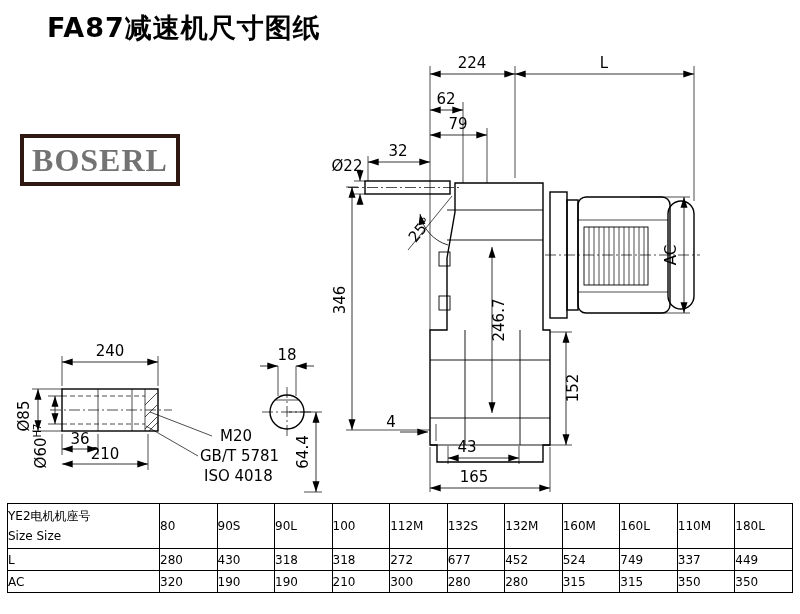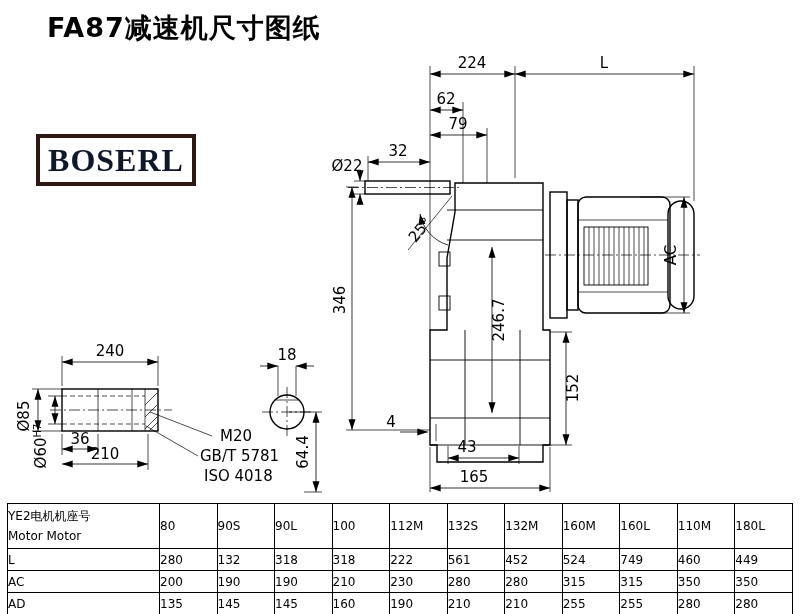--- a/index.html
+++ b/index.html
@@ -5,25 +5,25 @@
   html,body{margin:0;padding:0;}
   body{
     width:800px;height:614px;position:relative;background:#fff;
     font-family:"DejaVu Sans", sans-serif;color:#000;overflow:hidden;
   }
   .title{
     position:absolute;left:47px;top:10px;font-size:27px;font-weight:bold;
     letter-spacing:1px;white-space:nowrap;
   }
   .logo{
-    position:absolute;left:36px;top:134px;width:152px;height:44px;
+    position:absolute;left:20px;top:134px;width:152px;height:44px;
     border:4px solid #2f1712;background:#fff;
     display:flex;align-items:center;justify-content:center;
     font-family:"Liberation Serif", serif;font-size:32px;font-weight:bold;
-    color:#0f172a;letter-spacing:1px;
+    color:#737373;letter-spacing:1px;
   }
   svg.drawing{position:absolute;left:0;top:0;}
   svg .ol{fill:none;stroke:#000;stroke-width:1.4;}
   svg .in{fill:none;stroke:#000;stroke-width:0.9;}
   svg .th{fill:none;stroke:#000;stroke-width:0.7;}
   svg .hid{stroke-dasharray:5 3;}
   svg .cl{fill:none;stroke:#000;stroke-width:0.7;stroke-dasharray:11 3 2 3;}
   svg .dim{fill:none;stroke:#000;stroke-width:0.8;}
   svg text{font-size:15px;fill:#000;font-family:"DejaVu Sans",sans-serif;}
   svg text.dt{text-anchor:middle;}
@@ -170,73 +170,59 @@
         <col>
         <col>
         <col>
         <col>
         <col>
       </colgroup>
       <thead>
         <tr>
           <th>
             <div class="hdr-line">YE2电机机座号</div>
-            <div class="hdr-line">Motor Motor</div>
+            <div class="hdr-line">Size Size</div>
           </th>
           <th>80</th>
           <th>90S</th>
           <th>90L</th>
           <th>100</th>
           <th>112M</th>
           <th>132S</th>
           <th>132M</th>
           <th>160M</th>
           <th>160L</th>
           <th>110M</th>
           <th>180L</th>
         </tr>
       </thead>
       <tbody>
         <tr>
           <th>L</th>
           <td>280</td>
-          <td>132</td>
+          <td>430</td>
           <td>318</td>
           <td>318</td>
-          <td>222</td>
-          <td>561</td>
+          <td>272</td>
+          <td>677</td>
           <td>452</td>
           <td>524</td>
           <td>749</td>
-          <td>460</td>
+          <td>337</td>
           <td>449</td>
         </tr>
         <tr>
           <th>AC</th>
-          <td>200</td>
+          <td>320</td>
           <td>190</td>
           <td>190</td>
           <td>210</td>
-          <td>230</td>
+          <td>300</td>
           <td>280</td>
           <td>280</td>
           <td>315</td>
           <td>315</td>
           <td>350</td>
           <td>350</td>
         </tr>
-        <tr>
-          <th>AD</th>
-          <td>135</td>
-          <td>145</td>
-          <td>145</td>
-          <td>160</td>
-          <td>190</td>
-          <td>210</td>
-          <td>210</td>
-          <td>255</td>
-          <td>255</td>
-          <td>280</td>
-          <td>280</td>
-        </tr>
       </tbody>
     </table>
 </div>
 
 </body></html>

